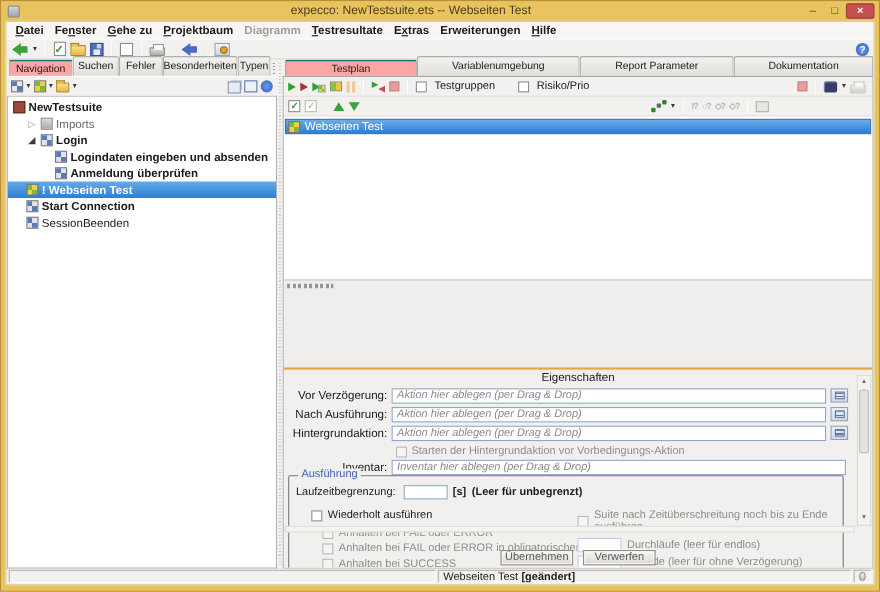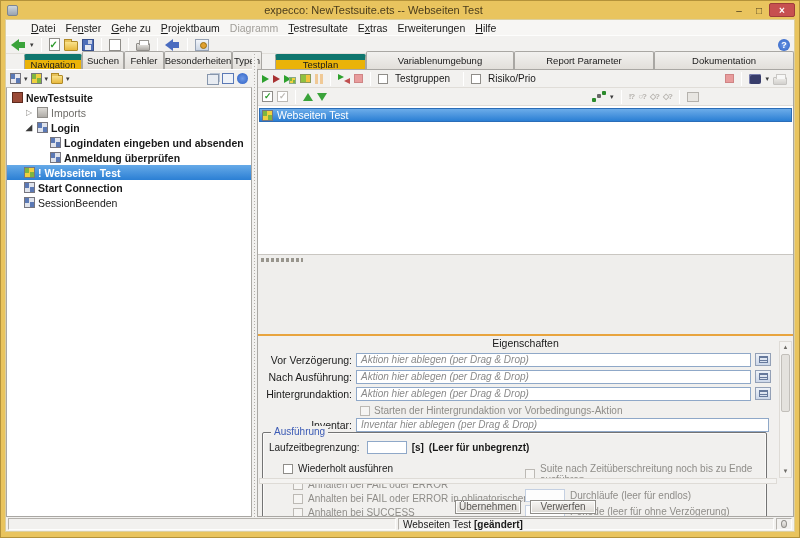--- a/index.html
+++ b/index.html
@@ -12,21 +12,21 @@
   .titlebar { position:absolute; left:0; top:0; right:0; height:18px; display:flex; align-items:center; padding:0 4px; }
   .app-logo { width:11px; height:11px; margin-left:2px; background:linear-gradient(#cfd6de,#9aa4b0); border:1px solid #7d8692; border-radius:2px; }
   .title-text { flex:1; text-align:center; font-size:11px; color:#4a3c1c; }
   .winbtn { width:20px; height:14px; display:flex; align-items:center; justify-content:center; font-size:10px; color:#4a3c1c; }
   .winbtn.close { background:#c75050; color:#fff; border:1px solid #9e3c3c; border-radius:2px; width:26px; font-weight:bold; }
 
   .app { position:absolute; left:4px; right:4px; top:18px; bottom:5px; background:#f2f1ef;
          border:1px solid #dccf9e; display:flex; flex-direction:column; overflow:hidden; }
 
   
-  .menubar { height:15px; background:#f7f6f4; display:flex; align-items:center; padding-left:20px; flex:none; }
+  .menubar { height:15px; background:#f7f6f4; display:flex; align-items:center; padding-left:3px; flex:none;font-weight:bold; }
   .menu-item { padding:0 5px; font-size:10.5px; cursor:default; white-space:nowrap; }
   .menu-item.disabled { color:#a09d98; }
   .menu-item u { text-decoration:underline; }
 
   
   .toolbar { height:19px; background:#f2f1ef; border-top:1px solid #fdfdfc; border-bottom:1px solid #e2dfda;
              display:flex; align-items:center; padding-left:5px; gap:4px; flex:none; }
   .tsep { width:1px; height:14px; background:#d5d2cc; border-right:1px solid #fff; margin:0 3px; flex:none; }
   .caret { font-size:7px; color:#3a3a3a; line-height:6px; }
 
@@ -57,21 +57,21 @@
   .vsplit { width:5px; flex:none; background:#f2f1ef;
             background-image:repeating-linear-gradient(#b3b0ab 0 1px, transparent 1px 3px);
             background-size:1px 100%; background-position:2px 0; background-repeat:no-repeat; }
   .right-panel { flex:1; display:flex; flex-direction:column; min-width:0; min-height:0; }
 
   
   .tabs { height:15px; display:flex; align-items:flex-end; padding-left:2px; flex:none; }
   .tab { border:1px solid #a9a7a3; border-bottom:none; background:linear-gradient(#f2f1ef,#e2dfda);
          height:18px; font-size:9.5px; display:flex; align-items:center; justify-content:center;
          border-radius:2px 2px 0 0; color:#1a1a1a; overflow:hidden; white-space:nowrap; flex:none; }
-  .tab.active { background:#eab308; height:15px; border-top:6px solid #0f766e;margin-left:16px; }
+  .tab.active { background:#fca5a5; height:15px; border-top:2px solid #0f766e; }
   .tab-overflow { width:5px; height:13px; margin-left:1px;
                   background-image:repeating-linear-gradient(#9a978f 0 1px, transparent 1px 3px);
                   background-size:2px 100%; background-repeat:no-repeat; background-position:1px 1px; }
 
   
   .l-toolbar { height:18px; background:#f2f1ef; border-top:1px solid #fff; display:flex; align-items:center; gap:3px; padding:0 4px; flex:none; }
   .gi { width:11px; height:11px; border:1px solid #76757e; }
   .gi.act  { background:conic-gradient(#e8e8ee 0 25%, #5b79b5 0 50%, #e8e8ee 0 75%, #5b79b5 0 100%); }
   .gi.tc   { background:conic-gradient(#f0d040 0 25%, #7fb540 0 50%, #f0d040 0 75%, #7fb540 0 100%); }
   .wincopy { width:12px; height:11px; background:#e8ecf2; border:1px solid #8796ac; box-shadow:2px -2px 0 -1px #b9c4d4; margin-top:2px; }
@@ -296,21 +296,21 @@
             <span class="ticon action"></span>
             <span>SessionBeenden</span>
           </div>
         </div>
       </div>
 
       <div class="vsplit"></div>
 
       <div class="right-panel">
         <div class="tabs">
-          <span class="tab active" style="width:91px">Testplan</span>
+          <span class="tab active" style="width:120px">Testplan</span>
           <span class="tab" style="width:148px">Variablenumgebung</span>
           <span class="tab" style="width:140px">Report Parameter</span>
           <span class="tab" style="flex:1">Dokumentation</span>
         </div>
         <div class="r-body">
 
           <div class="r-toolbar">
             <span class="ic">
                 <span class="play"></span>
               </span>

